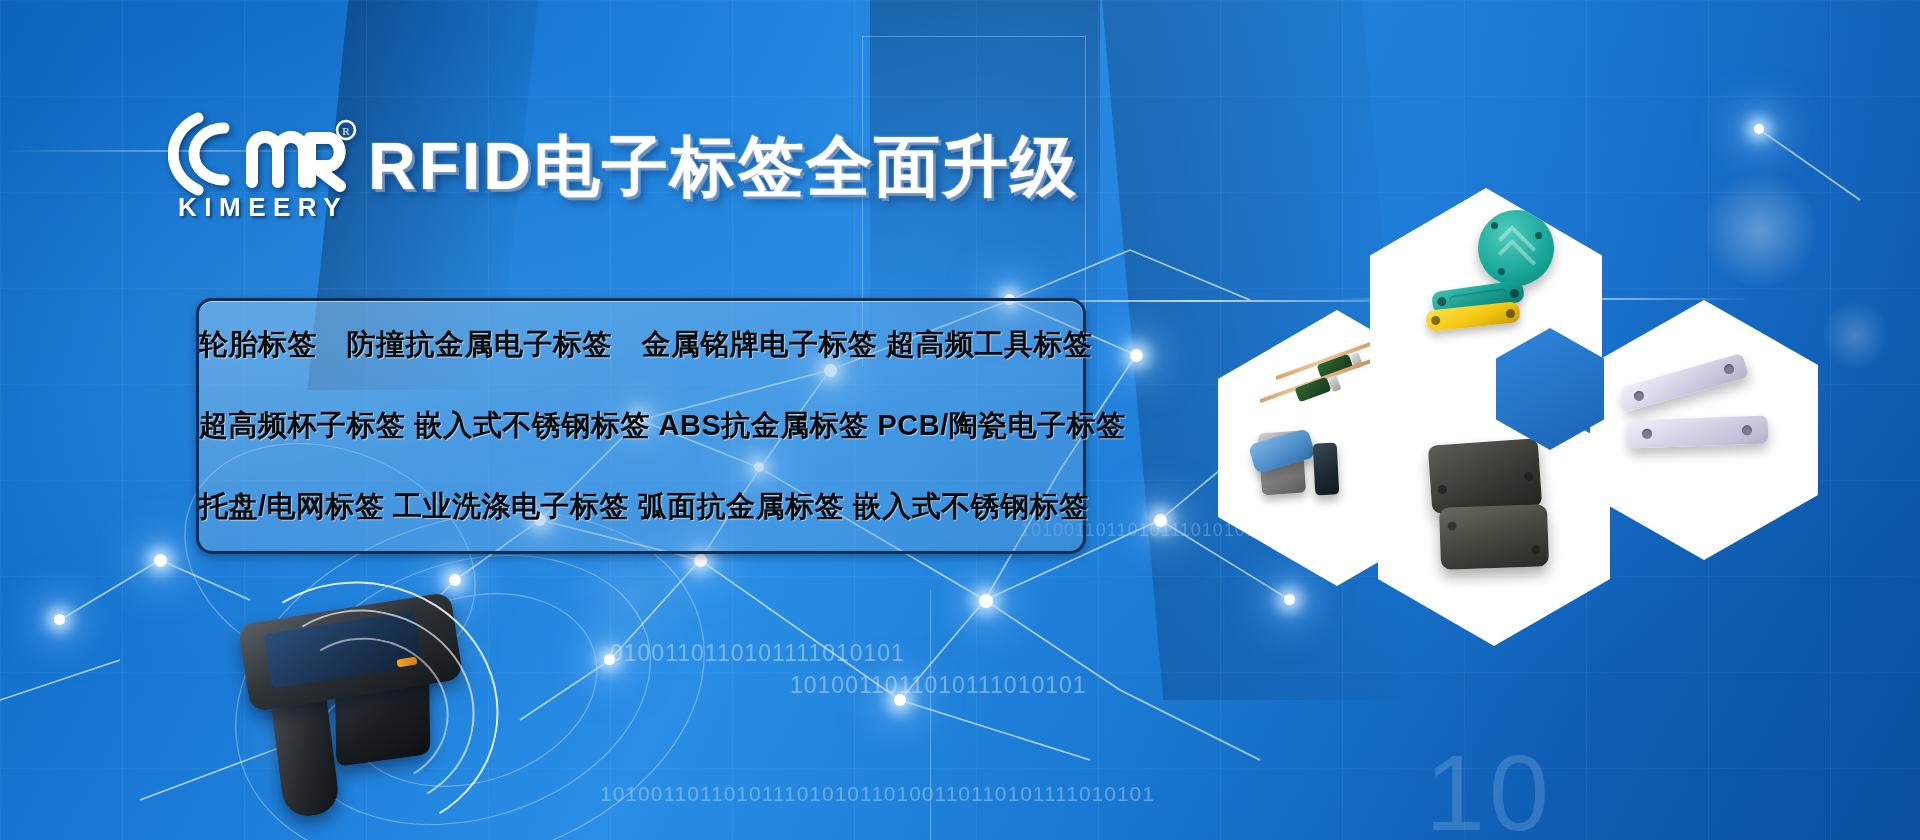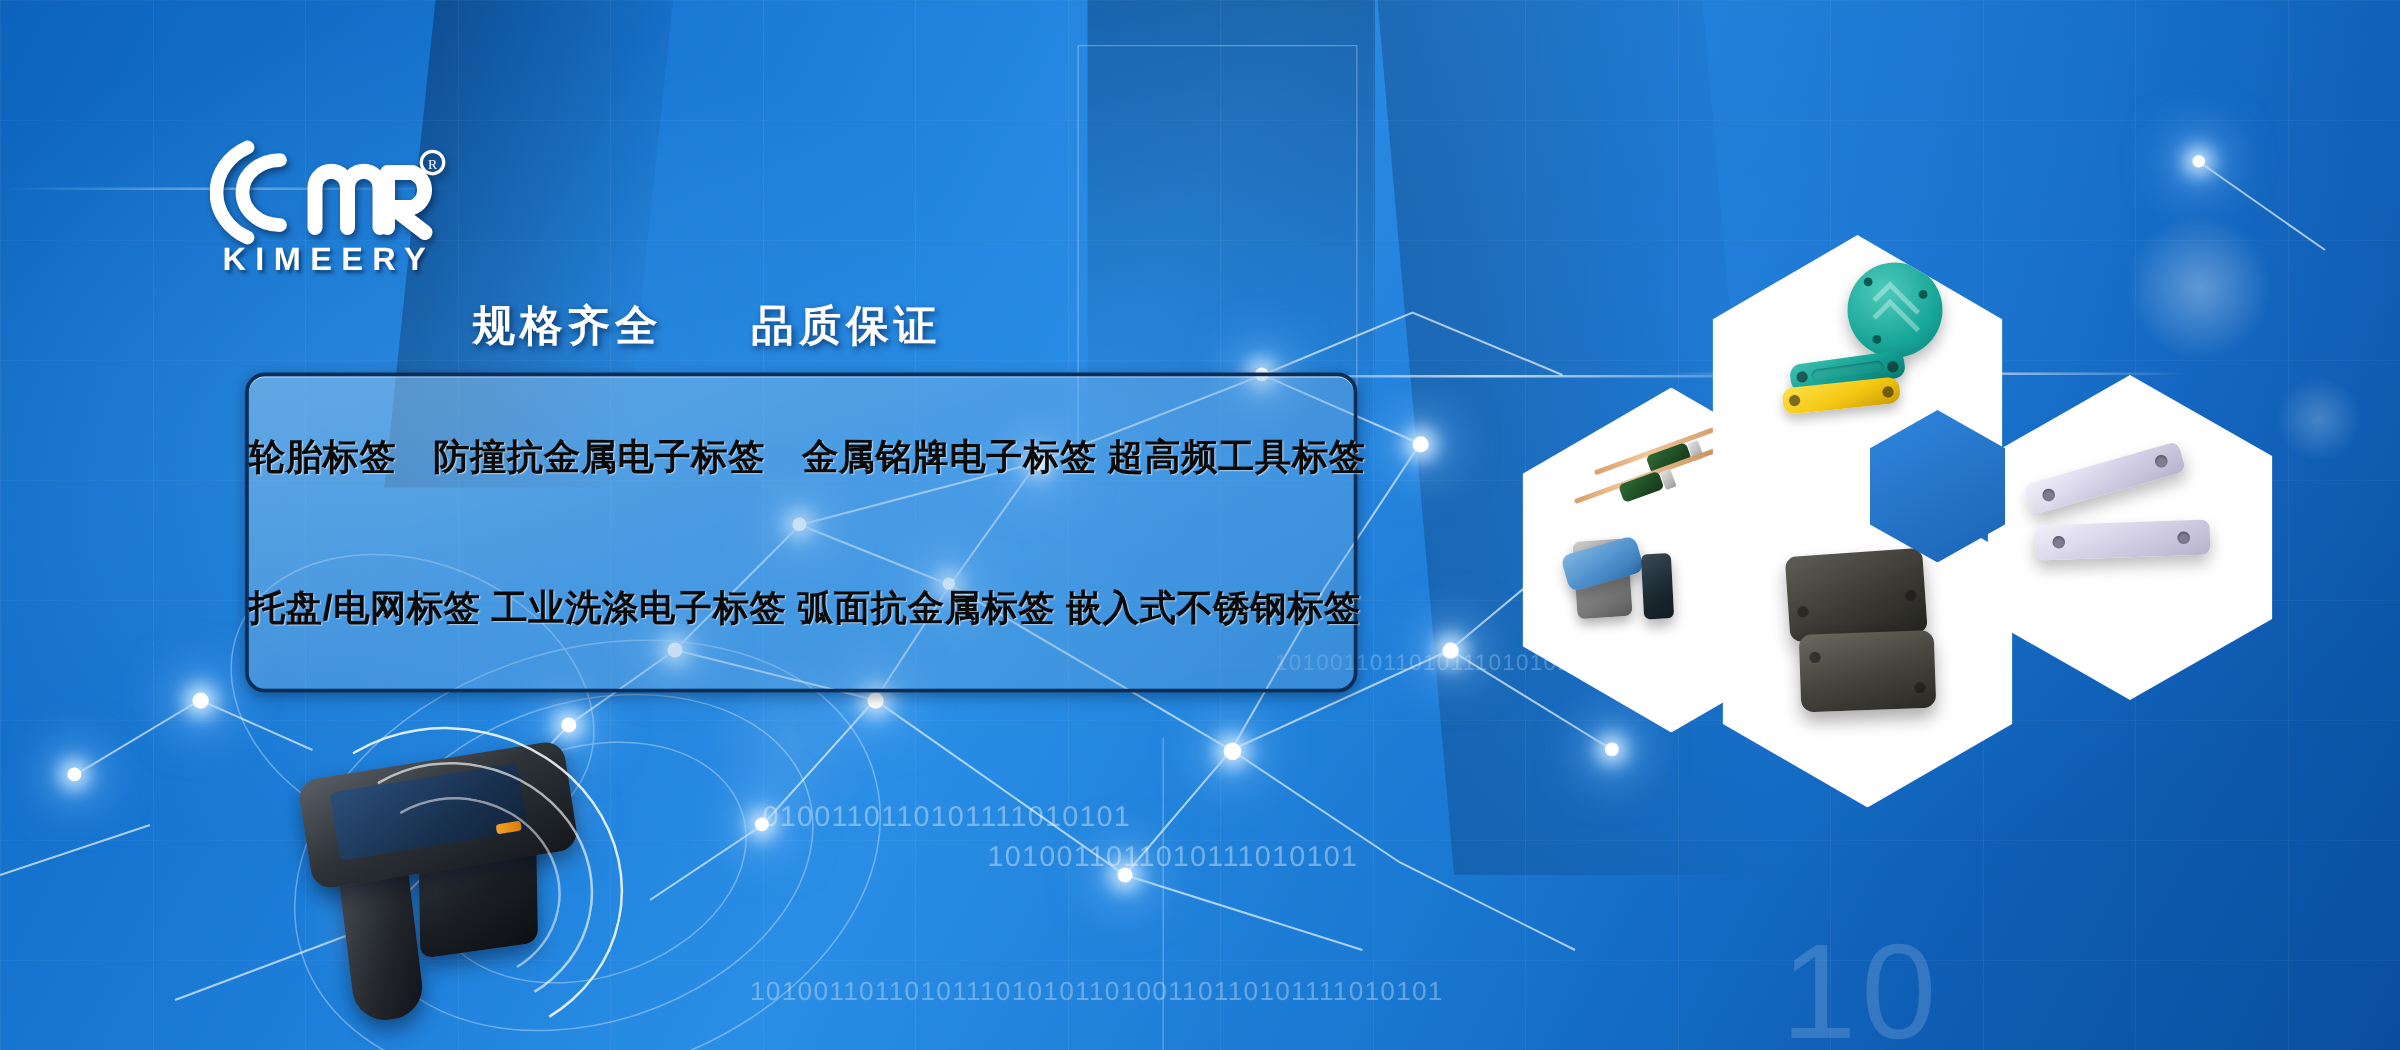--- a/index.html
+++ b/index.html
@@ -279,29 +279,28 @@
         <path d="M84,74 L84,42 A13,13 0 0 1 110,42 L110,74"></path>
         <path d="M110,42 A13,13 0 0 1 136,42 L136,74"></path>
       </g>
       <path d="M142,74 L142,30 L162,30 A15,15 0 0 1 162,58 L146,58 L172,78" fill="none" stroke="#ffffff" stroke-width="12" stroke-linecap="round" stroke-linejoin="round"></path>
       <circle cx="178" cy="22" r="9" fill="none" stroke="#ffffff" stroke-width="2.6"></circle>
       <text x="178" y="27" font-size="11" font-family="Liberation Serif, serif" fill="#ffffff" text-anchor="middle">R</text>
     </svg>
     <div id="logo-word">KIMEERY</div>
   </div>
 
-
-  <div id="subhead">
-    <span>规格齐全</span>
-    <span style="display:inline-block;width:44px;"></span>
-    <span>品质保证</span>
-  </div>
+  <div id="headline">
+    <span class="lat">RFID</span><span>电子标签全面升级</span>
+  </div>
+
 
   <div id="taglist">
     <div class="tag-row">轮胎标签　防撞抗金属电子标签　金属铭牌电子标签 超高频工具标签</div>
+    <div class="tag-row">超高频杯子标签 嵌入式不锈钢标签 ABS抗金属标签 PCB/陶瓷电子标签</div>
     <div class="tag-row">托盘/电网标签 工业洗涤电子标签 弧面抗金属标签 嵌入式不锈钢标签</div>
   </div>
 
   <div class="hex-blue" style="left:1228px;top:232px;width:206px;height:240px;opacity:.0;"></div>
 
   <div class="hex" style="left:1218px;top:310px;width:238px;height:276px;">
     <div class="pz glass-lead" style="left:54px;top:45px;width:125px;transform:rotate(-20deg);"></div>
     <div class="pz glass-body" style="left:100px;top:49px;transform:rotate(-20deg);"></div>
     <div class="pz glass-cap" style="left:134px;top:43px;transform:rotate(-20deg);"></div>
     <div class="pz glass-lead" style="left:38px;top:68px;width:125px;transform:rotate(-20deg);"></div>

